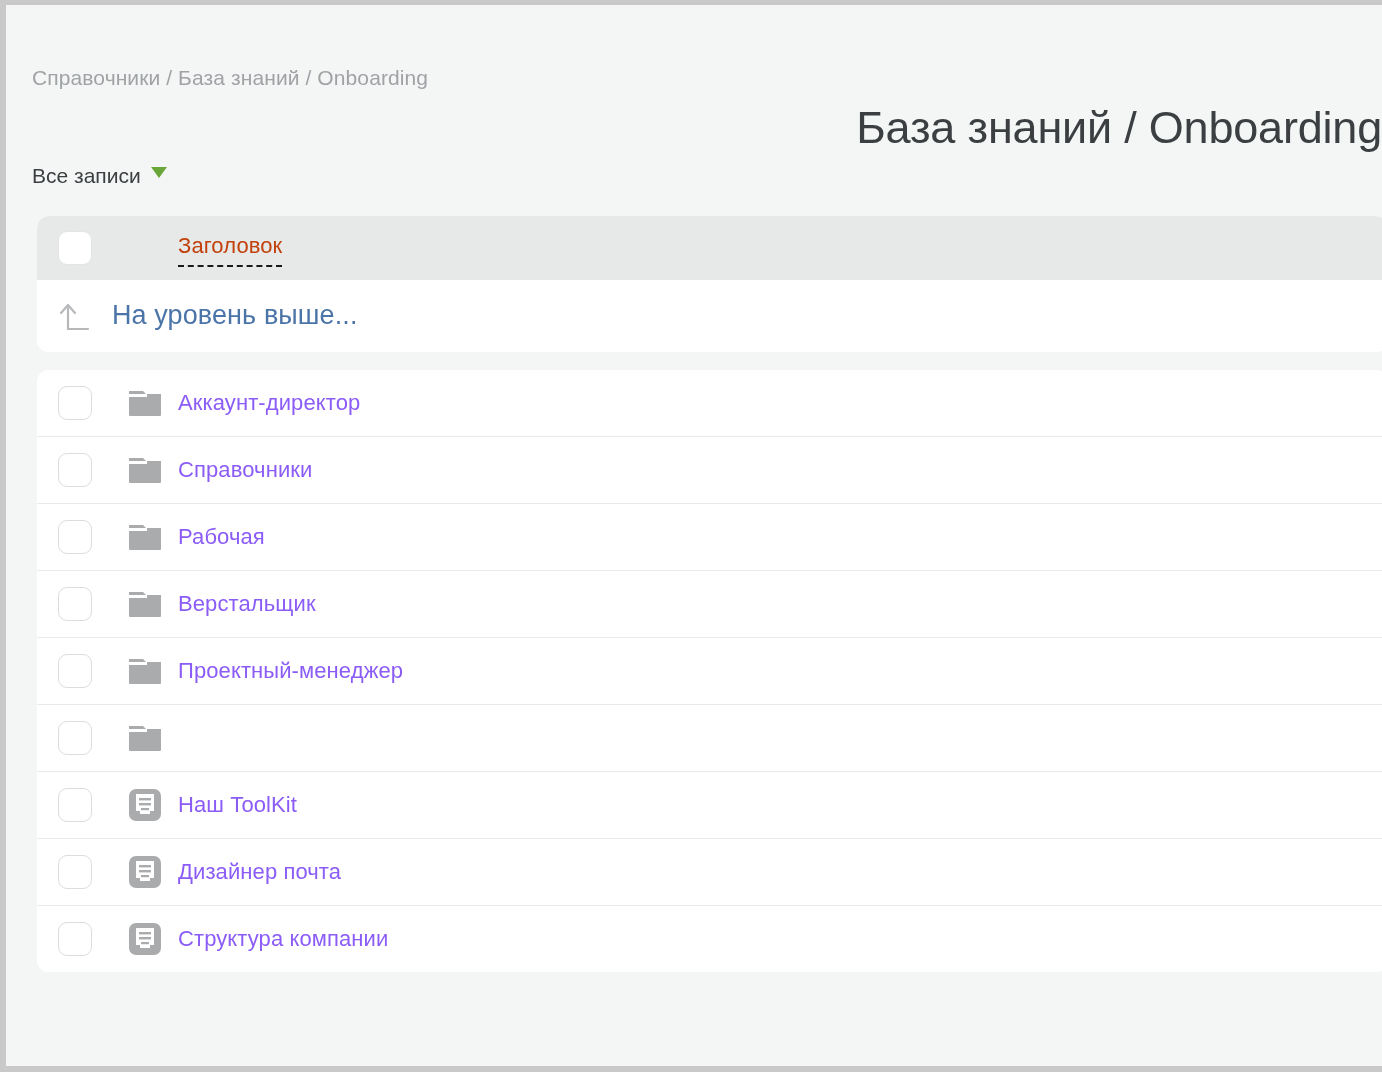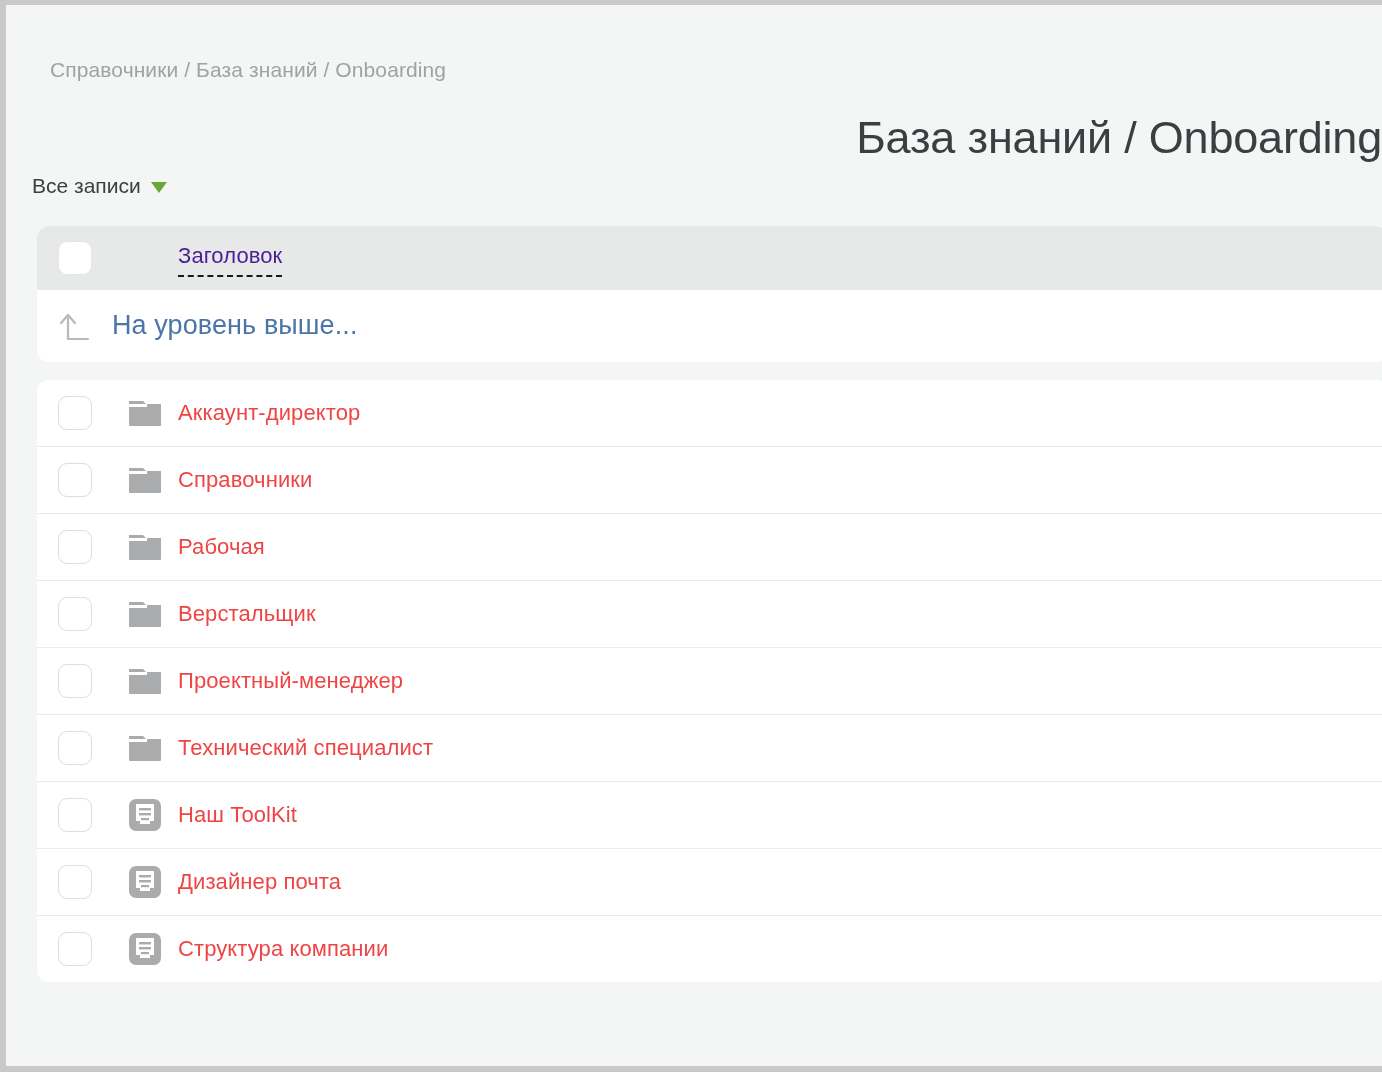--- a/index.html
+++ b/index.html
@@ -26,22 +26,22 @@
     overflow: hidden;
   }
 
   .content {
     position: relative;
     padding: 0;
   }
 
   
   .breadcrumb {
-    margin: 18px;
-    padding: 34px 0 0 26px;
+    margin: 0;
+    padding: 60px 0 0 26px;
     font-size: 21px;
     color: #a0a3a6;
     letter-spacing: 0.1px;
     white-space: nowrap;
     line-height: 1.2;
   }
 
   .page-title {
     margin: 0;
     padding: 12px 0 0 26px;
@@ -50,21 +50,20 @@
     color: #3b3f42;
     letter-spacing: -0.2px;
     line-height: 1.15;
     white-space: nowrap;
     text-align: right;
   }
 
   .filter-row {
     padding: 10px 0 0 26px;
     display: flex;
-    align-items: center;
     gap: 10px;
     white-space: nowrap;
   }
   .filter-label {
     font-size: 21px;
     color: #3b3f42;
   }
   .caret-down {
     width: 0;
     height: 0;
@@ -100,21 +99,21 @@
   }
   .th-check {
     width: 75px;
     display: flex;
     justify-content: center;
     align-items: center;
   }
   .th-spacer { width: 66px; }
   .th-title {
     font-size: 22px;
-    color: #4c1d95;
+    color: #c2410c;
     position: relative;
     padding-bottom: 3px;
     letter-spacing: 0.1px;
   }
   .th-title .dash-underline {
     position: absolute;
     left: 0; right: 0; bottom: -5px;
     border-bottom: 2px dashed #17181a;
   }
 
@@ -145,21 +144,21 @@
     align-items: center;
   }
   .row .cell-icon {
     width: 66px;
     display: flex;
     justify-content: center;
     align-items: center;
   }
   .row .cell-label {
     font-size: 22px;
-    color: #ef4444;
+    color: #8b5cf6;
     letter-spacing: 0.1px;
     white-space: nowrap;
   }
 
   
   .uplevel-row { height: 72px; }
   .uplevel-row .cell-check { width: 75px; }
   .uplevel-row .cell-label {
     font-size: 27px;
     color: #4b74a8;
@@ -306,21 +305,20 @@
           <div class="cell-check">
             <div class="cb"></div>
           </div>
           <div class="cell-icon">
             <svg class="ico" width="36" height="30" viewBox="0 0 36 30">
               <path d="M2 3 h14 l3 3 h-17 z" fill="#a9abad"></path>
               <path d="M2 9 h32 v18 a1 1 0 0 1 -1 1 h-30 a1 1 0 0 1 -1 -1 z" fill="#a9abad"></path>
               <path d="M20 6 h14 v3 h-14 z" fill="#a9abad"></path>
             </svg>
           </div>
-          <div class="cell-label">Технический специалист</div>
         </div>
 
         <div class="row">
           <div class="cell-check">
             <div class="cb"></div>
           </div>
           <div class="cell-icon">
             <svg class="ico" width="34" height="34" viewBox="0 0 34 34">
               <rect x="1" y="1" width="32" height="32" rx="7" fill="#a9abad"></rect>
               <path d="M8 6 h18 v17 h-4 v3 h-10 v-3 h-4 z" fill="#ffffff"></path>

